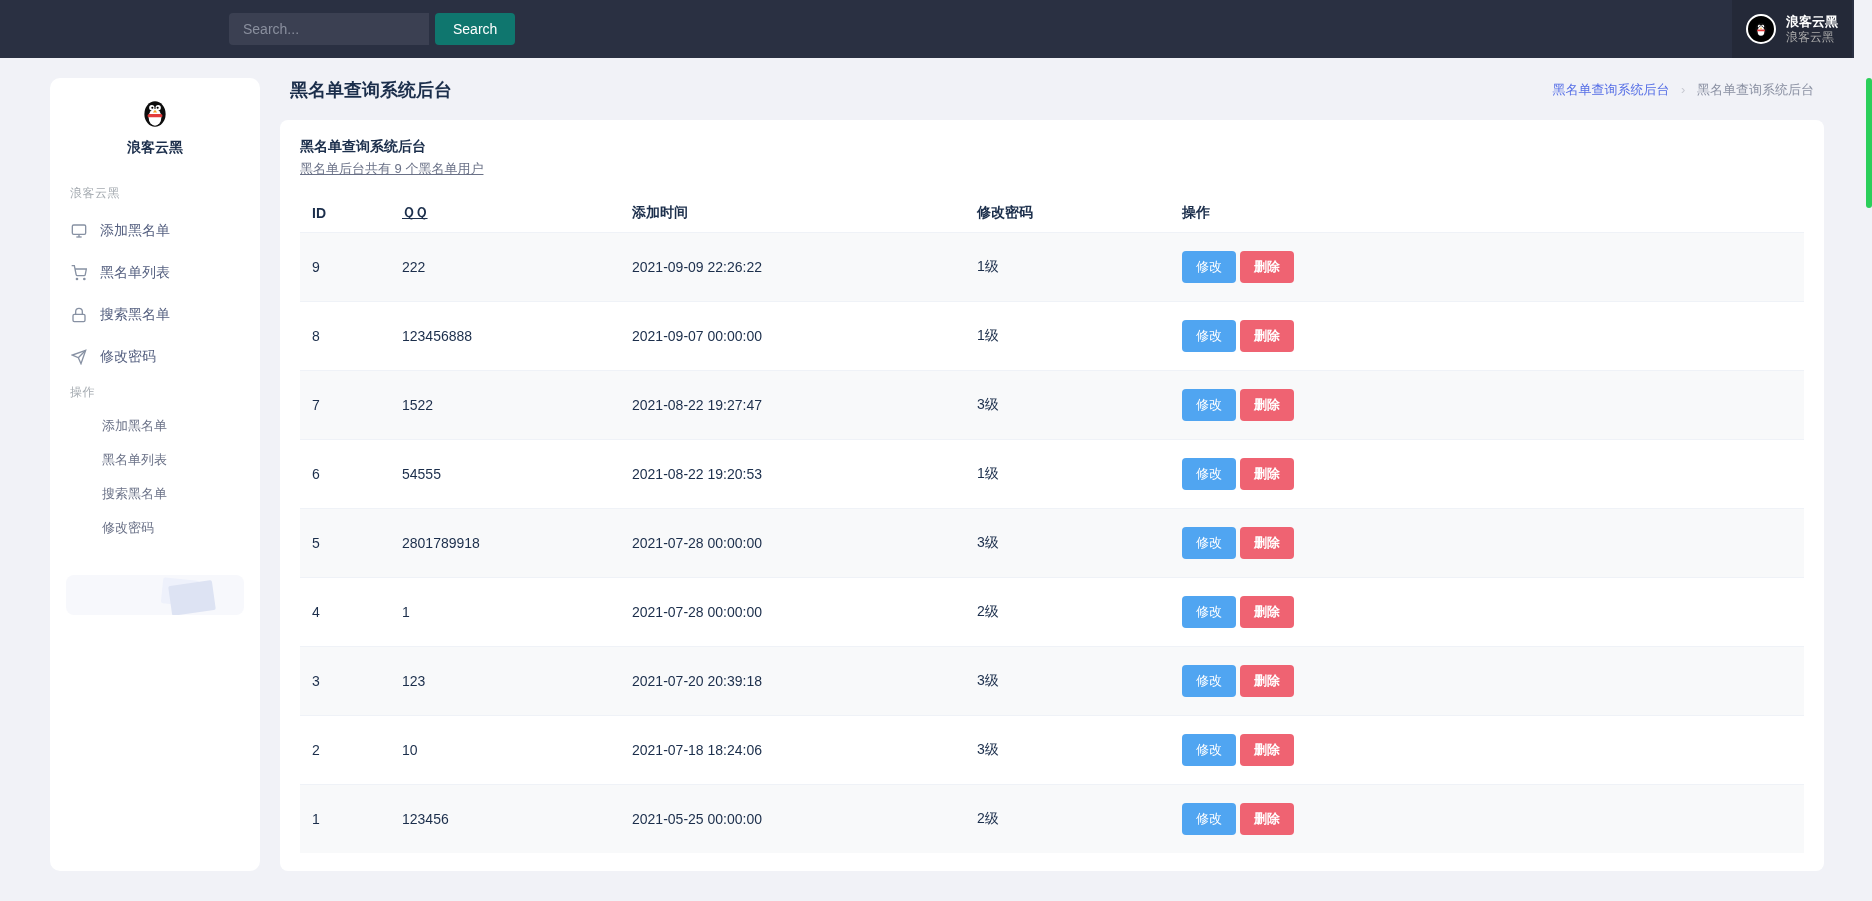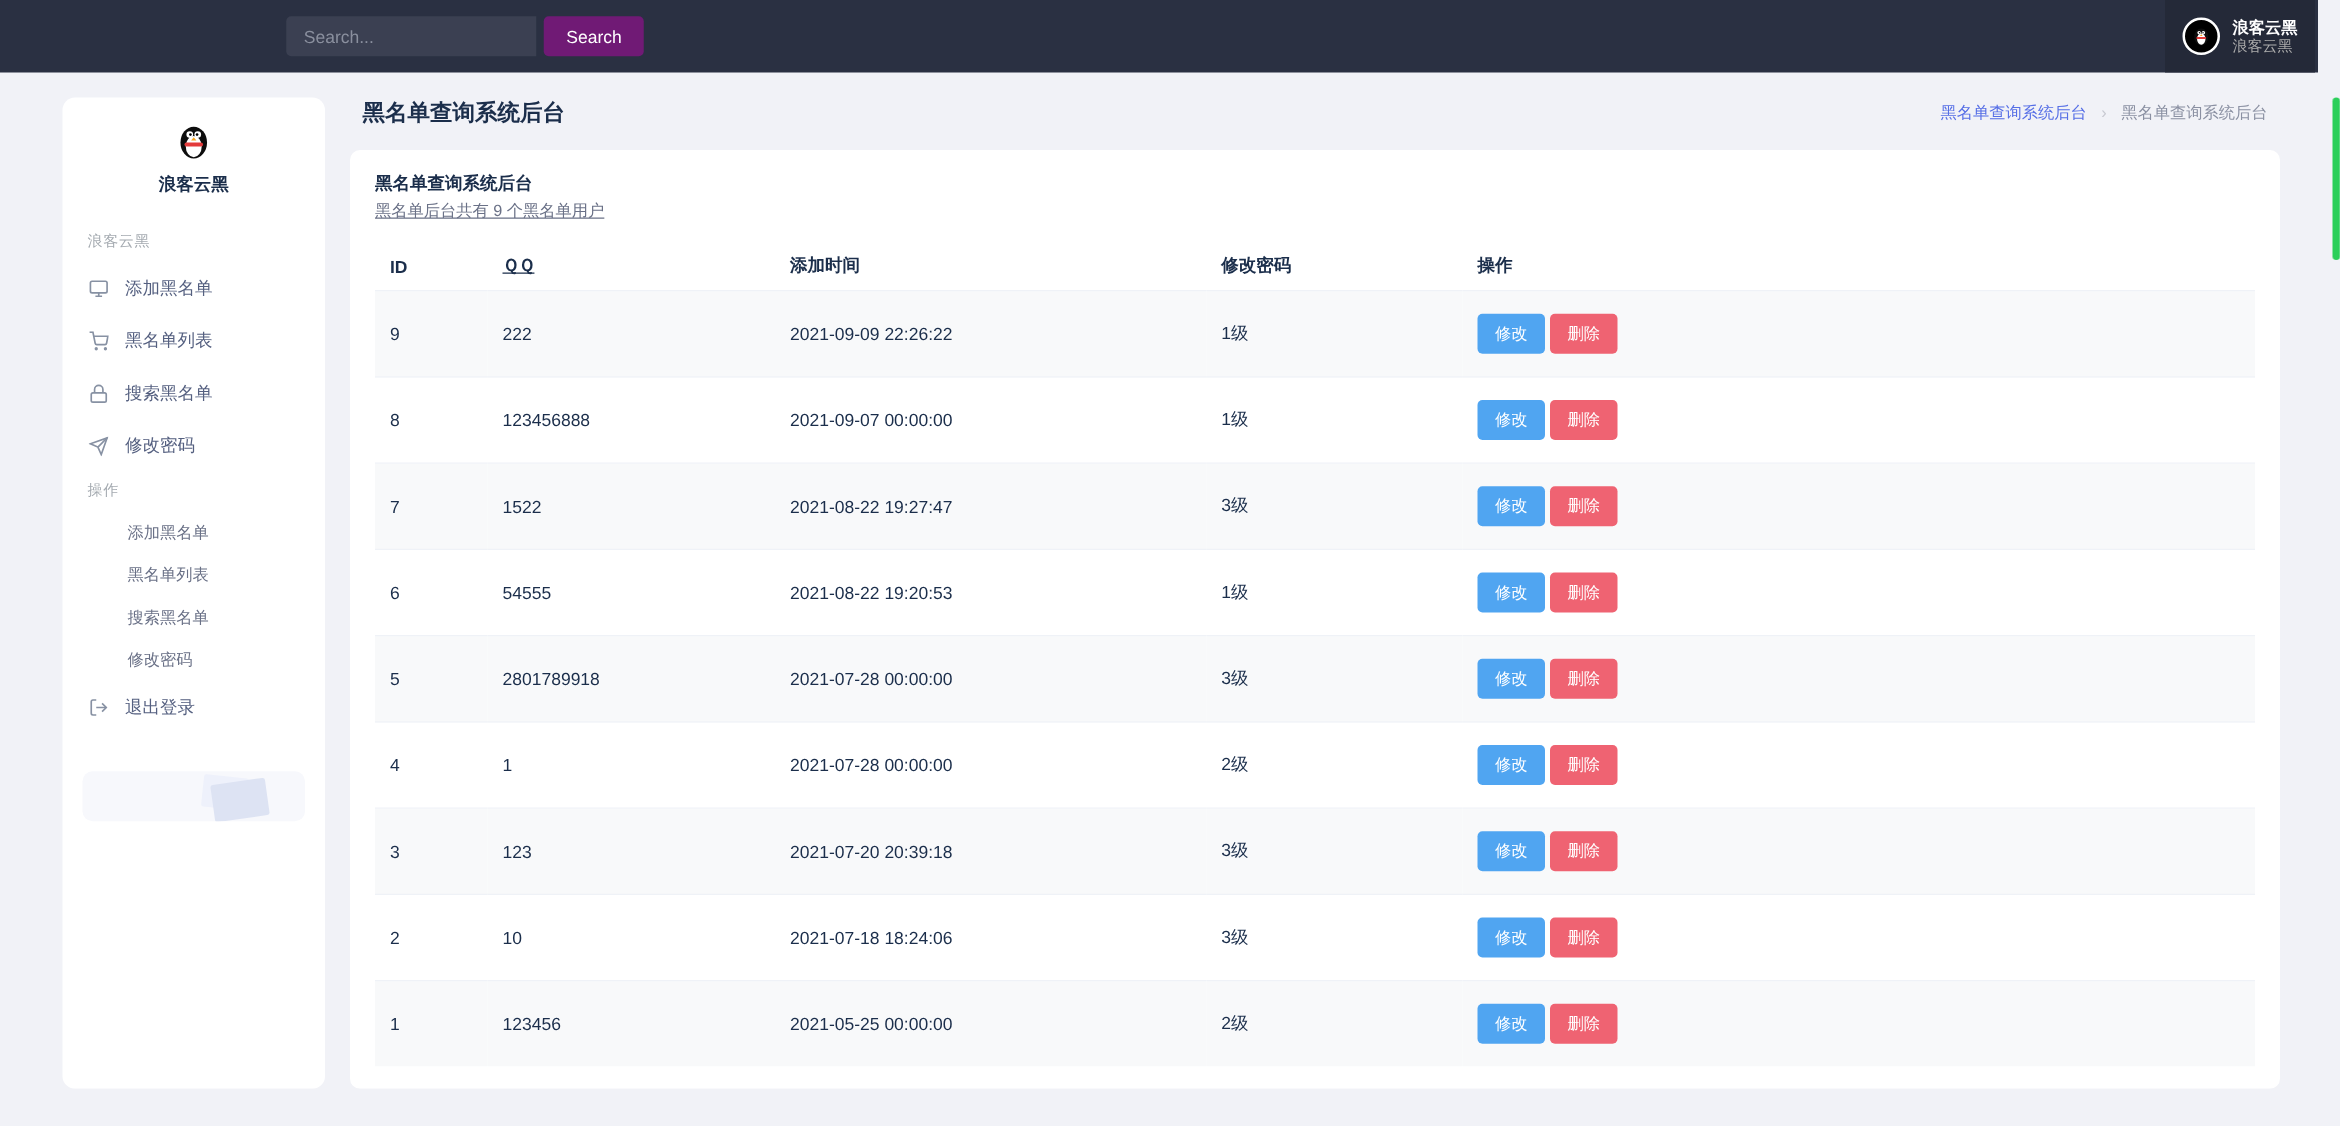--- a/index.html
+++ b/index.html
@@ -29,21 +29,21 @@
       border: none;
       height: 32px;
       width: 200px;
       border-radius: 4px 0 0 4px;
       padding: 0 14px;
       color: #ccc;
       font-size: 14px;
     }
     .search-input::placeholder { color: #8a8f9e; }
     .search-btn {
-      background: #701a75;
+      background: #0f766e;
       color: #fff;
       border: none;
       height: 32px;
       padding: 0 18px;
       border-radius: 4px;
       margin-left: 6px;
       cursor: pointer;
       font-size: 14px;
     }
     .userbox {
@@ -185,21 +185,21 @@
       color: #1b2e4b;
       border-top: 1px solid #eff2f7;
     }
     tbody tr:nth-child(odd) td { background: #f8f9fa; }
     .btn {
       border:none; border-radius:4px; color:#fff; padding:7px 14px;
       font-size:13px; cursor:pointer;
     }
     .btn-info { background:#50a5f1; }
     .btn-danger { background:#ef6372; }
-    .btn + .btn { margin-left: 4px; }
+    .btn + .btn { margin-left: 4px; font-weight: bold; }
     .col-id { width: 90px; }
     .col-qq { width: 230px; text-decoration: underline; }
     .col-time { width: 345px; }
     .col-level { width: 205px; }
     
     .scroll-accent { position: fixed; right:0; top:78px; width:6px; height:130px; background:#2bcf5a; border-radius:3px;}
     .scroll-track { position: fixed; right:0; top:0; bottom:0; width:18px; background:#f1f2f7;}
 
     
     .penguin .body{fill:#0d0d0d;}
@@ -298,30 +298,20 @@
 
     <div class="sec-label">操作</div>
 
     <div class="sub-list">
       <span class="sub-item">添加黑名单</span>
       <span class="sub-item">黑名单列表</span>
       <span class="sub-item">搜索黑名单</span>
       <span class="sub-item">修改密码</span>
     </div>
 
-    <div class="nav-item">
-      <span class="ico">
-        <svg width="16" height="16" viewBox="0 0 24 24" fill="none" stroke="currentColor" stroke-width="2">
-            <path d="M9 21H5a2 2 0 0 1-2-2V5a2 2 0 0 1 2-2h4"></path>
-            <polyline points="16 17 21 12 16 7"></polyline>
-            <line x1="21" y1="12" x2="9" y2="12"></line>
-          </svg>
-      </span>
-      <span class="txt">退出登录</span>
-    </div>
 
     <div class="sidebar-bottom">
       <div class="promo-card">
         <div class="promo-shape2"></div>
         <div class="promo-shape"></div>
       </div>
     </div>
   </div>
 
   <div class="content">

